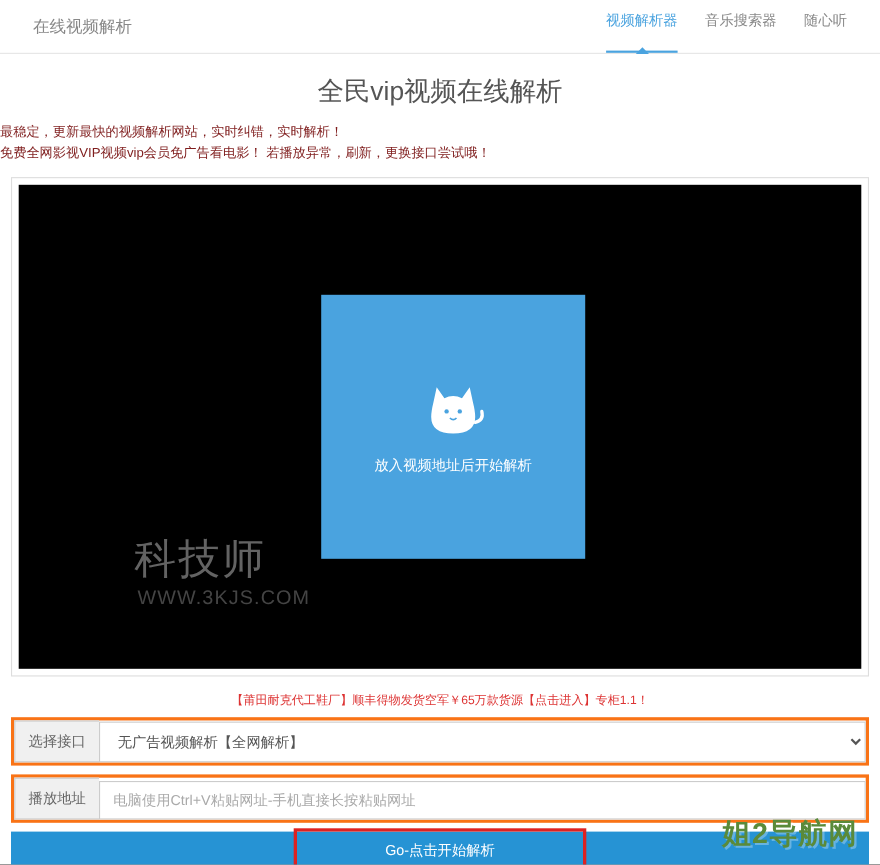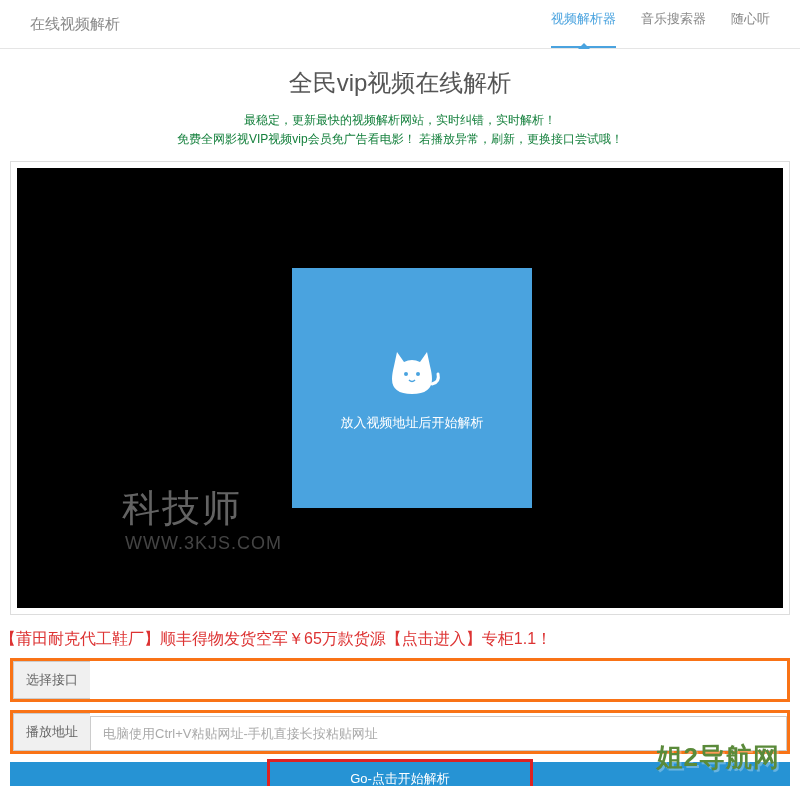--- a/index.html
+++ b/index.html
@@ -30,21 +30,21 @@
     .nav-link.active::before {
       content: '';
       position: absolute;
       bottom: -10px;
       left: 0; right: 0;
       height: 2px;
       background: #4aa3df;
     }
     
     .title { text-align: center; font-size: 24px; color: #555; font-weight: normal; margin: 18px 0 12px; }
-    .subtitle { text-align: center; color: #15803d; font-size: 12px; line-height: 1.6; margin-bottom: 12px; }
+    .subtitle { text-align: left; color: #7f1d1d; font-size: 12px; line-height: 1.6; margin-bottom: 12px; }
     
     .player-container {
       margin: 0 10px;
       border: 1px solid #ddd;
       padding: 6px;
       position: relative;
     }
     .player {
       background: #000;
       height: 440px;
@@ -85,21 +85,21 @@
       position: absolute;
       left: 108px;
       top: 365px;
       color: rgba(150,150,150,0.45);
       font-size: 18px;
       letter-spacing: 1px;
       pointer-events: none;
       font-family: Arial, sans-serif;
     }
     
-    .promo { color: #d33; font-size: 16px; margin: 14px 0 8px; }
+    .promo { text-align: center; color: #d33; font-size: 11px; margin: 14px 0 8px; }
     
     .form-row {
       display: flex;
       margin: 0 10px 8px;
       border: 3px solid #f97316;
       align-items: flex-end;
     }
     .form-label {
       background: #f0f0f0;
       padding: 9px 12px;
@@ -201,20 +201,23 @@
     </div>
     <div class="watermark1">科技师</div>
     <div class="watermark2">WWW.3KJS.COM</div>
   </div>
 </div>
 
 <div class="promo">【莆田耐克代工鞋厂】顺丰得物发货空军￥65万款货源【点击进入】专柜1.1！</div>
 
 <div class="form-row">
   <div class="form-label">选择接口</div>
+  <select class="form-select">
+    <option>无广告视频解析【全网解析】</option>
+  </select>
 </div>
 
 <div class="form-row">
   <div class="form-label">播放地址</div>
   <input class="form-input" type="text" placeholder="电脑使用Ctrl+V粘贴网址-手机直接长按粘贴网址" style="">
 </div>
 
 <div class="buttons-row">
   <div class="btn-left">
     <div class="btn-go"></div>

